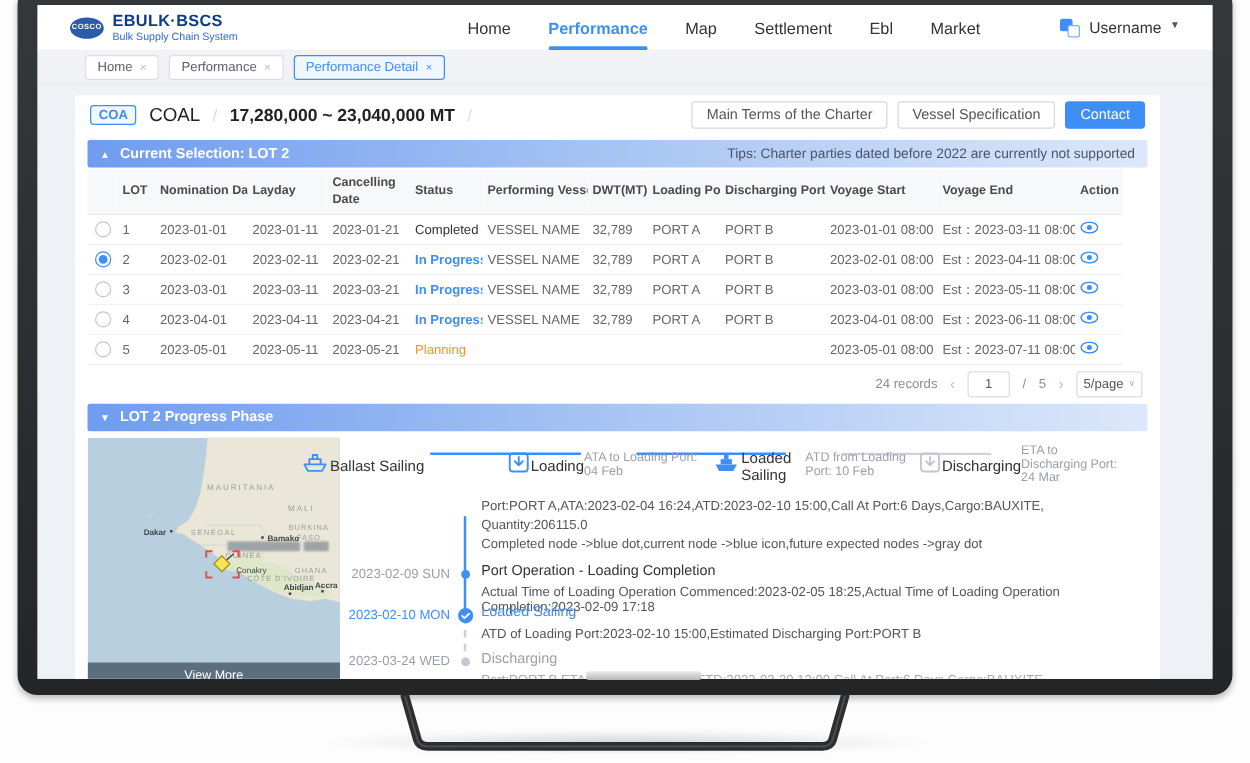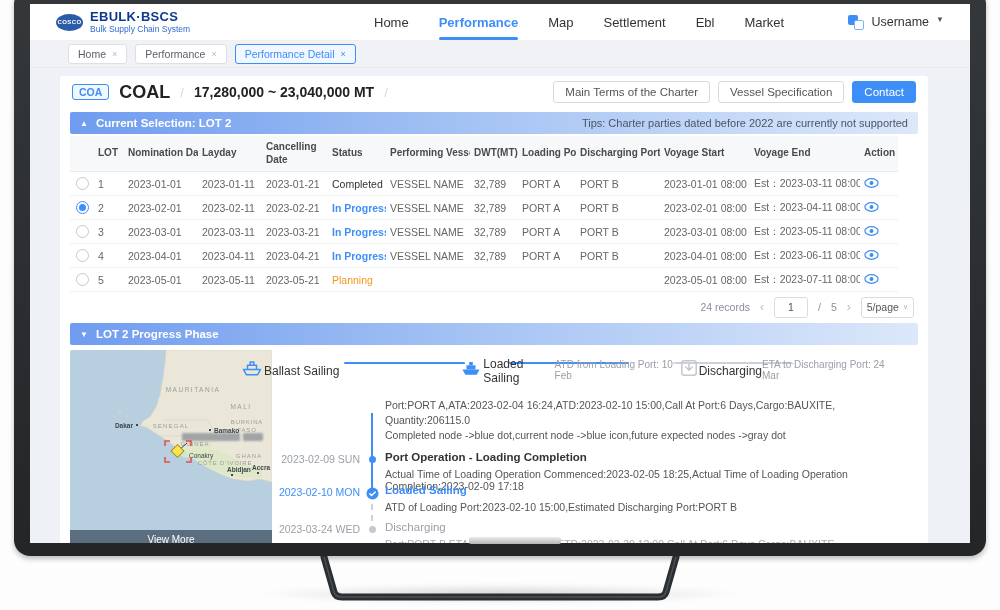--- a/index.html
+++ b/index.html
@@ -40,21 +40,21 @@
   .tab .x{color:#b4b8bf;font-size:9px}
   .tab.active{background:#f0f7ff;border-color:#3e8ef7;color:#3e8ef7}
   .tab.active .x{color:#3e8ef7}
 
   
   .page{height:477px;background:#eef1f5;padding:4px 0 0 30px}
   .card{width:848px;height:473px;background:#fff;border-radius:3px;padding:0 10px;position:relative}
 
   .coa-row{height:32px;margin-top:4px;display:flex;align-items:center;gap:10px;padding:0 2px}
   .coa-badge{border:1px solid #3e8ef7;color:#3e8ef7;background:#f0f7ff;font-size:10.5px;padding:1px 6px;border-radius:3px;font-weight:700}
-  .coa-cargo{font-size:18px;font-weight:700;color:#222}
+  .coa-cargo{font-size:15px;font-weight:400;color:#222}
   .sep{color:#d9d9d9;font-size:13px}
   .coa-val{font-size:14px;font-weight:600;color:#222}
   .coa-actions{margin-left:auto;display:flex;gap:8px}
   .btn{border:1px solid #d9d9d9;background:#fff;color:#555;font-size:11.5px;padding:4px 11px;border-radius:3px;cursor:pointer}
   .btn-primary{background:#3e8ef7;border-color:#3e8ef7;color:#fff}
 
   .secbar{height:22px;margin-top:4px;border-radius:2px;display:flex;align-items:center;padding:0 10px;
     background:linear-gradient(90deg,#6f9cf0 0%,#a2c1f3 45%,#dce8fa 100%);color:#fff;font-size:11.5px;font-weight:700}
   .secbar .caret{font-size:8px;margin-right:8px;cursor:pointer}
   .secbar .tips{margin-left:auto;color:#4a5568;font-weight:400;font-size:11px}
@@ -97,21 +97,21 @@
   .spine-solid{position:absolute;left:301px;top:64px;width:2px;height:80px;background:#3e8ef7}
   .spine-dash{position:absolute;left:301px;top:144px;height:39px;width:0;border-left:2px dashed #ccd1d9}
   .tl-dot{position:absolute;width:7px;height:7px;border-radius:50%;left:299px}
   .tl-dot.blue{background:#3e8ef7}
   .tl-dot.gray{background:#c3c8d0}
   .tl-check{position:absolute;left:296px}
   .tl-date{position:absolute;width:90px;left:200px;text-align:right;font-size:10.5px;color:#9aa0a8}
   .tl-date.on{color:#3e8ef7}
   .tl-info{position:absolute;left:315px;top:49px;font-size:10.5px;color:#555;line-height:15px}
   .tl-e{position:absolute;left:315px}
-  .tl-title{font-size:11.5px;font-weight:700;color:#333}
+  .tl-title{font-size:11.5px;font-weight:400;color:#333}
   .tl-title.on{color:#3e8ef7}
   .tl-title.off{color:#9aa0a8;font-weight:400;font-size:11.5px}
   .tl-sub{font-size:10.5px;color:#555;margin-top:5px}
   .tl-sub.off{color:#a5abb3}
 </style>
 </head>
 <body>
 
 <div class="floor-shadow"></div>
 
@@ -385,20 +385,30 @@
             <div class="conn dash" style="left:433px;width:121px"></div>
             <div class="step">
               <div class="step-ic">
                 <svg width="24" height="22" viewBox="0 0 24 22">
                     <path d="M3.5 12.5 h17 l-2.8 5.2 h-11.4 Z" fill="none" stroke="#3e8ef7" stroke-width="1.5" stroke-linejoin="round"></path>
                     <path d="M7.5 12.5 V8.3 h9 v4.2 M10.2 8.3 V5 h3.6 v3.3" fill="none" stroke="#3e8ef7" stroke-width="1.5" stroke-linejoin="round"></path>
                   </svg>
               </div>
               <div class="step-label">Ballast Sailing</div>
               <div class="step-sub"></div>
+            </div>
+            <div class="step">
+              <div class="step-ic">
+                <svg width="20" height="20" viewBox="0 0 20 20">
+                    <rect x="2.8" y="2.8" width="14.4" height="14.4" rx="2.5" fill="none" stroke="#3e8ef7" stroke-width="1.5"></rect>
+                    <path d="M10 5.5 v6 M6.8 9 l3.2 3.2 L13.2 9" fill="none" stroke="#3e8ef7" stroke-width="1.5" stroke-linecap="round" stroke-linejoin="round"></path>
+                  </svg>
+              </div>
+              <div class="step-label">Loading</div>
+              <div class="step-sub">ATA to Loading Port: 04 Feb</div>
             </div>
             <div class="step">
               <div class="step-ic">
                 <svg width="24" height="22" viewBox="0 0 24 22">
                     <path d="M3.5 12.5 h17 l-2.8 5.2 h-11.4 Z" fill="#3e8ef7"></path>
                     <rect x="7.5" y="8.3" width="9" height="4.2" fill="#3e8ef7"></rect>
                     <rect x="10.2" y="5" width="3.6" height="3.3" fill="#3e8ef7"></rect>
                   </svg>
               </div>
               <div class="step-label">Loaded Sailing</div>

